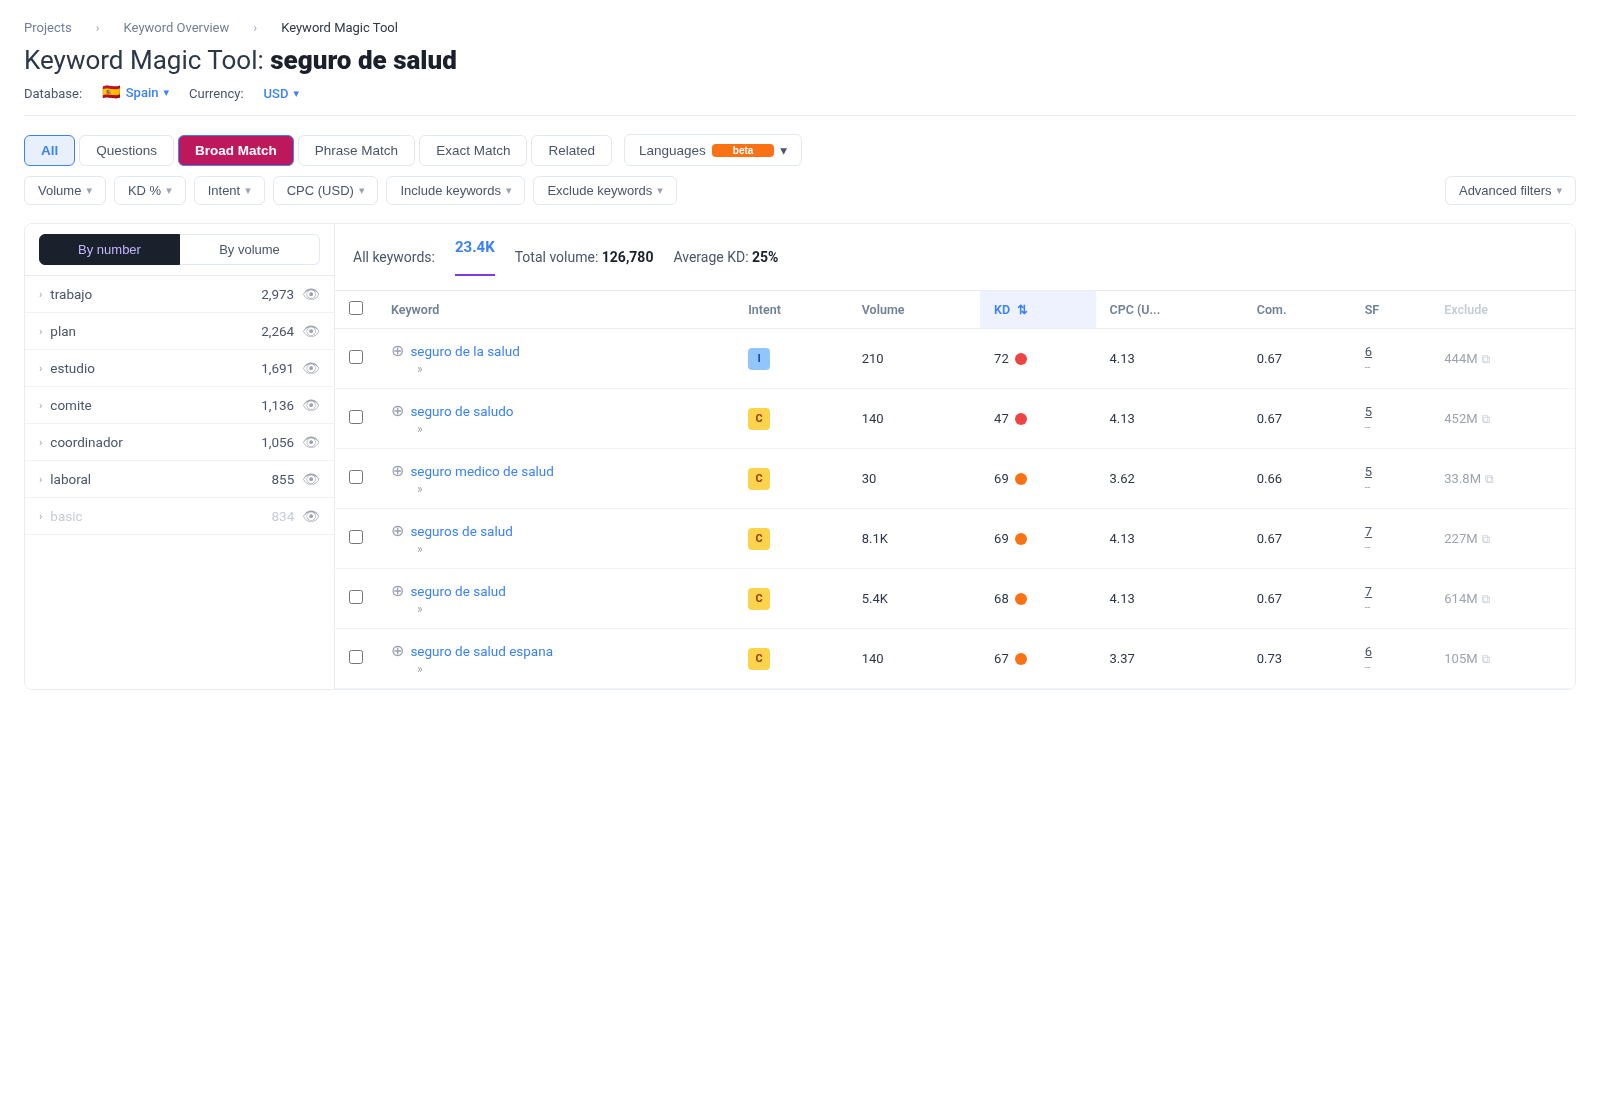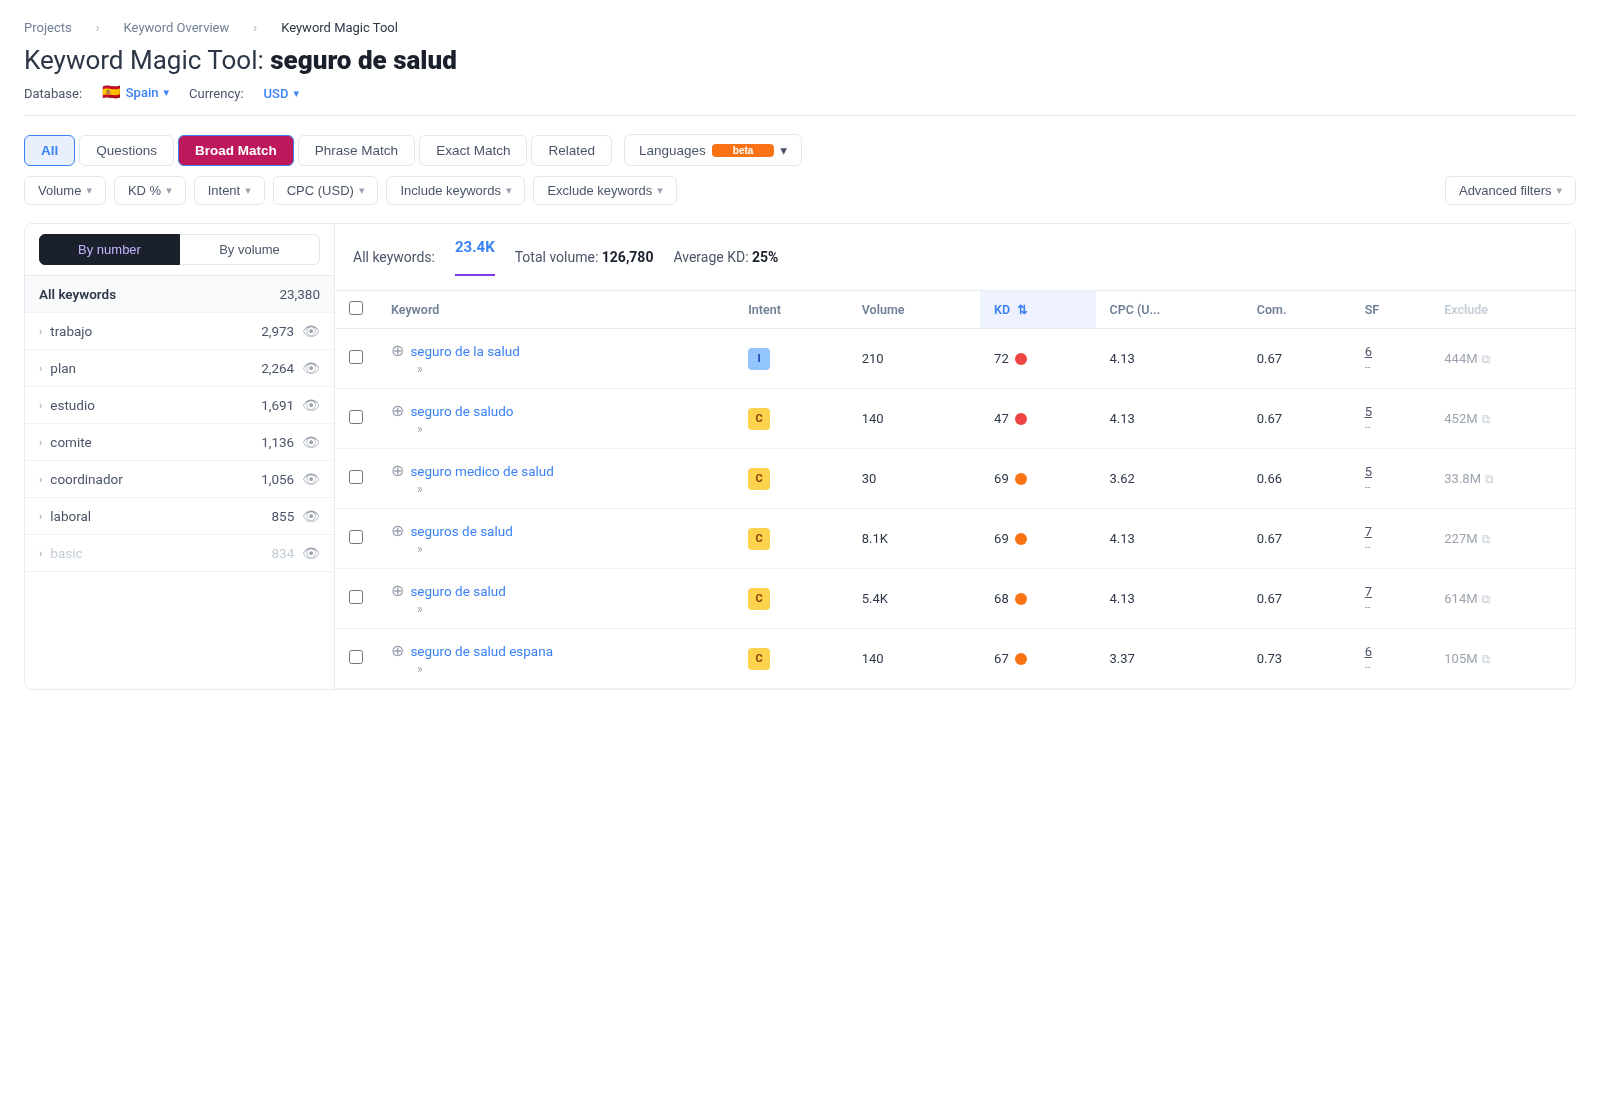--- a/index.html
+++ b/index.html
@@ -459,24 +459,20 @@
     </button>
   </div>
 
   <div class="main-content">
 
     <div class="left-panel">
       <div class="view-toggle">
         <button class="view-btn active">By number</button>
         <button class="view-btn">By volume</button>
       </div>
-      <div class="all-keywords-row">
-        <span class="all-keywords-label">All keywords</span>
-        <span class="all-keywords-count">23,380</span>
-      </div>
       <div class="left-list">
 
       <div class="left-list-item">
     <div class="left-item-left">
       <span class="chevron-sm">›</span>
       <span>trabajo</span>
     </div>
     <div class="left-item-right">
       <span>2,973</span>
       <span class="eye-icon">👁</span>

